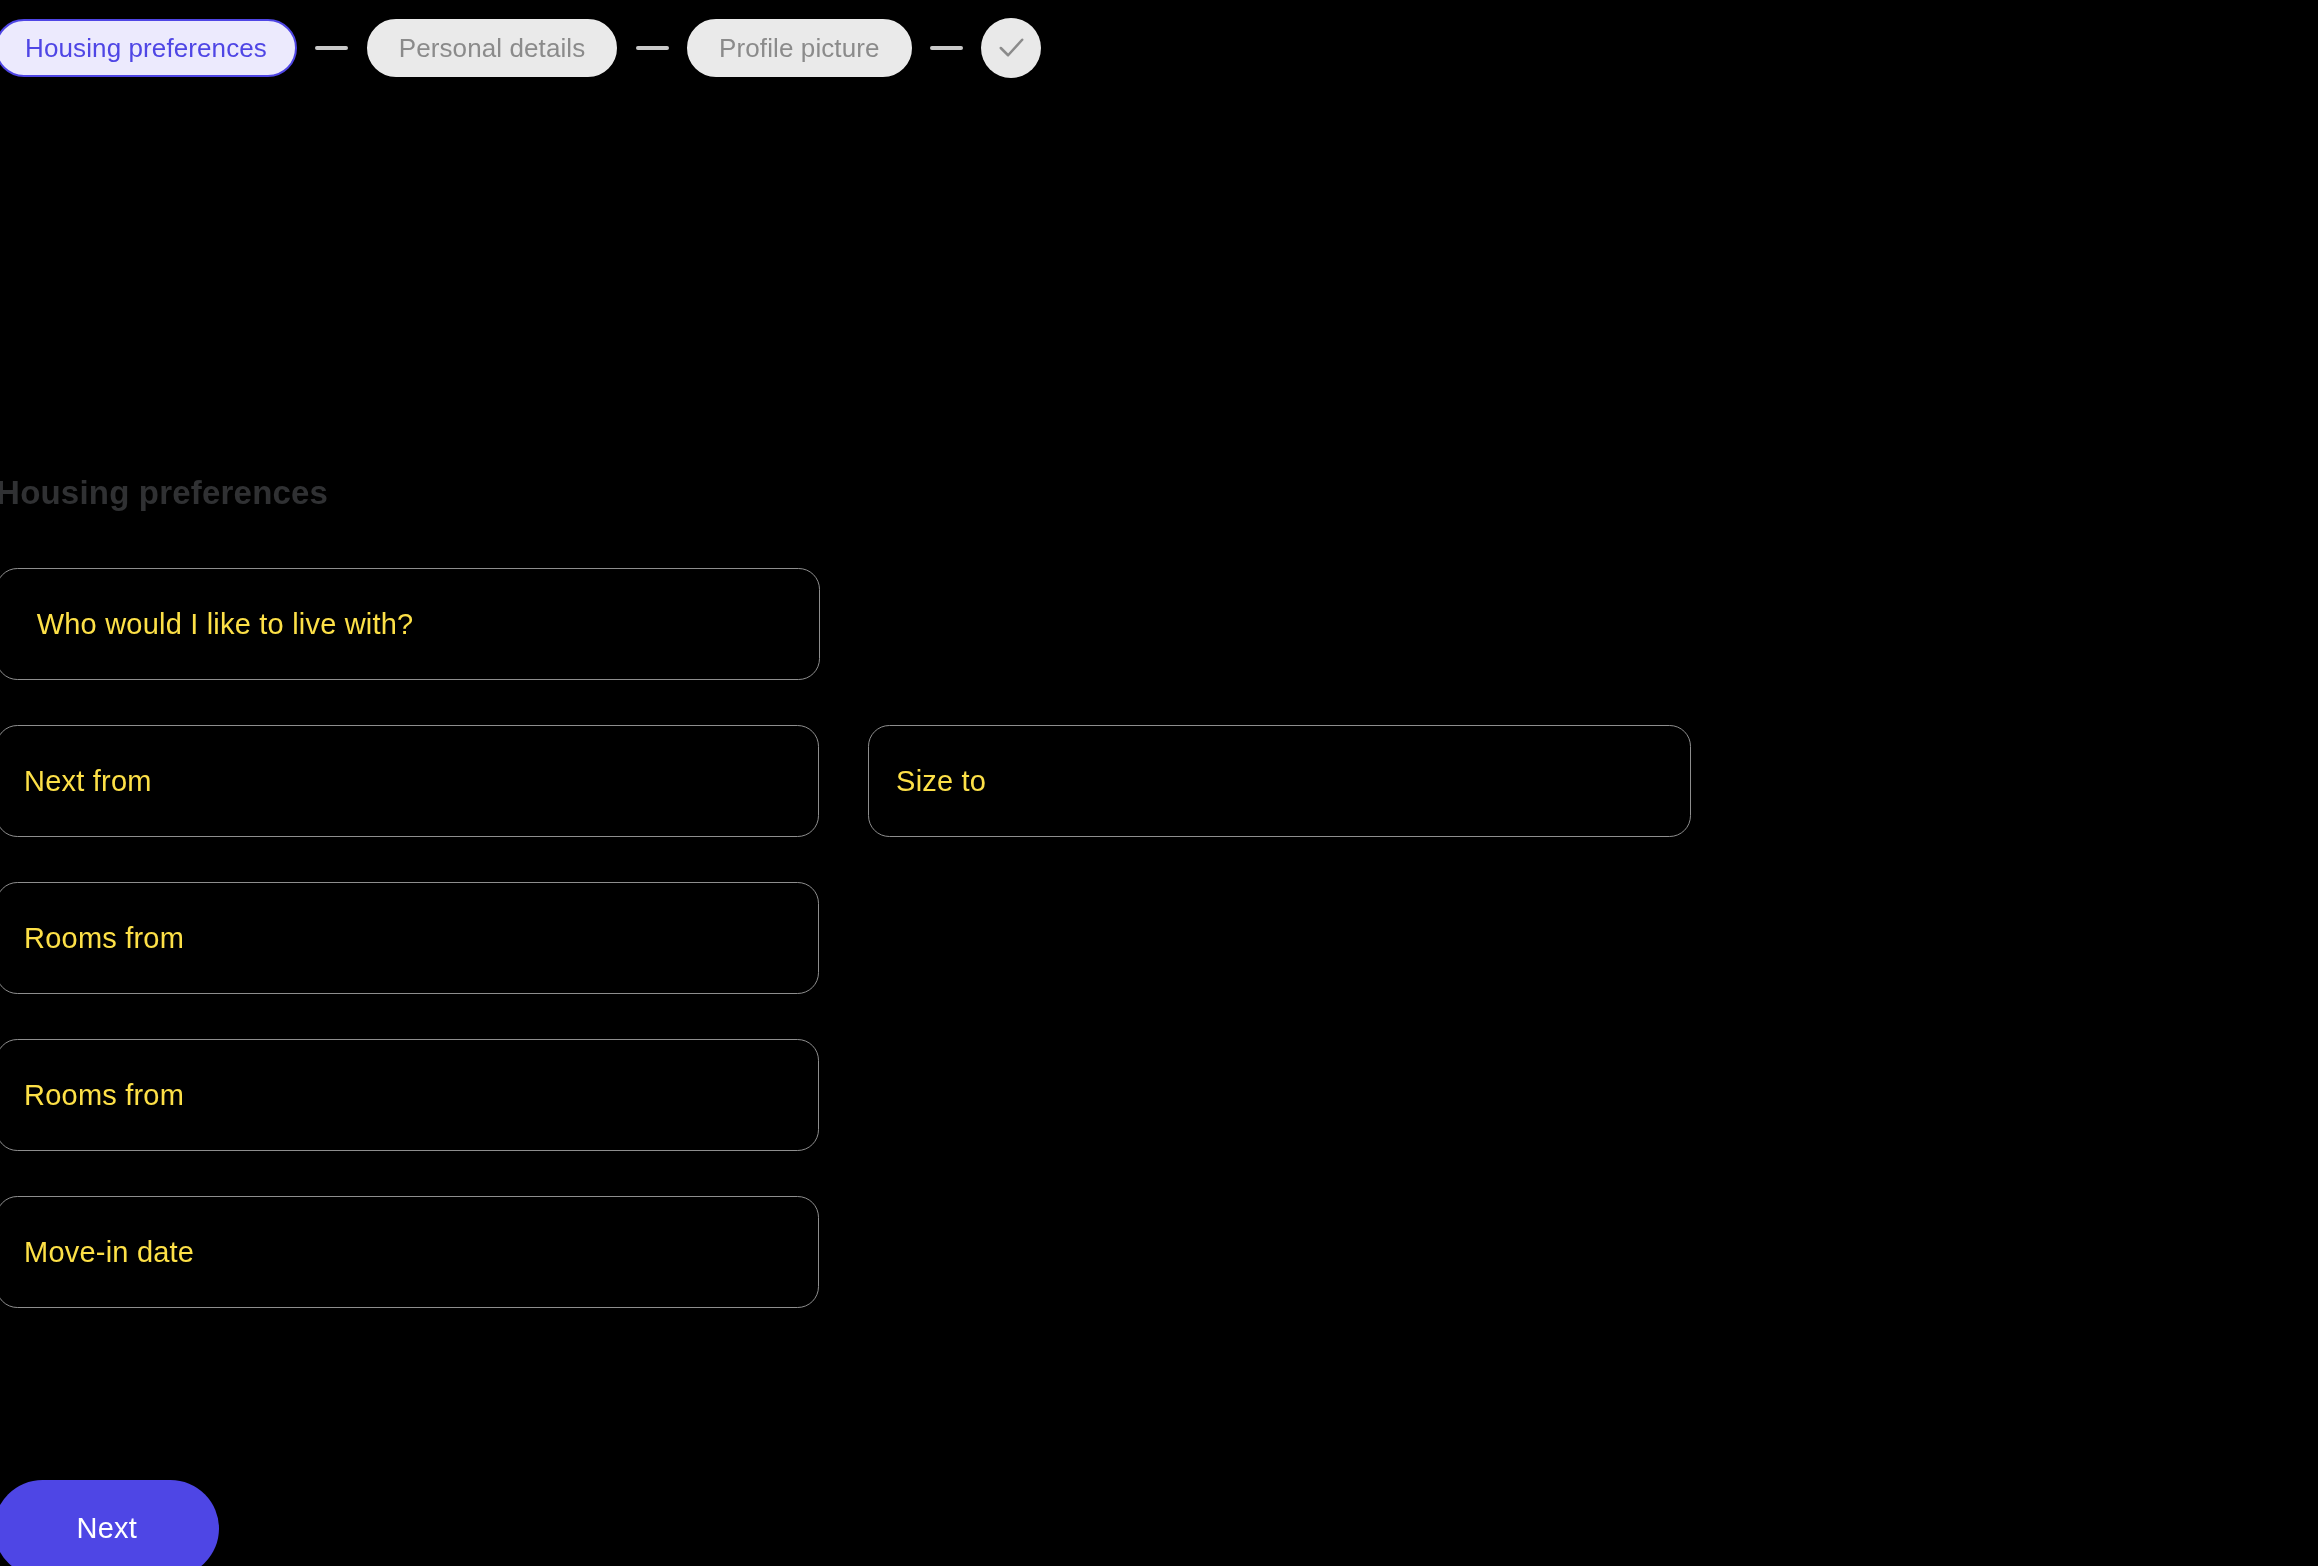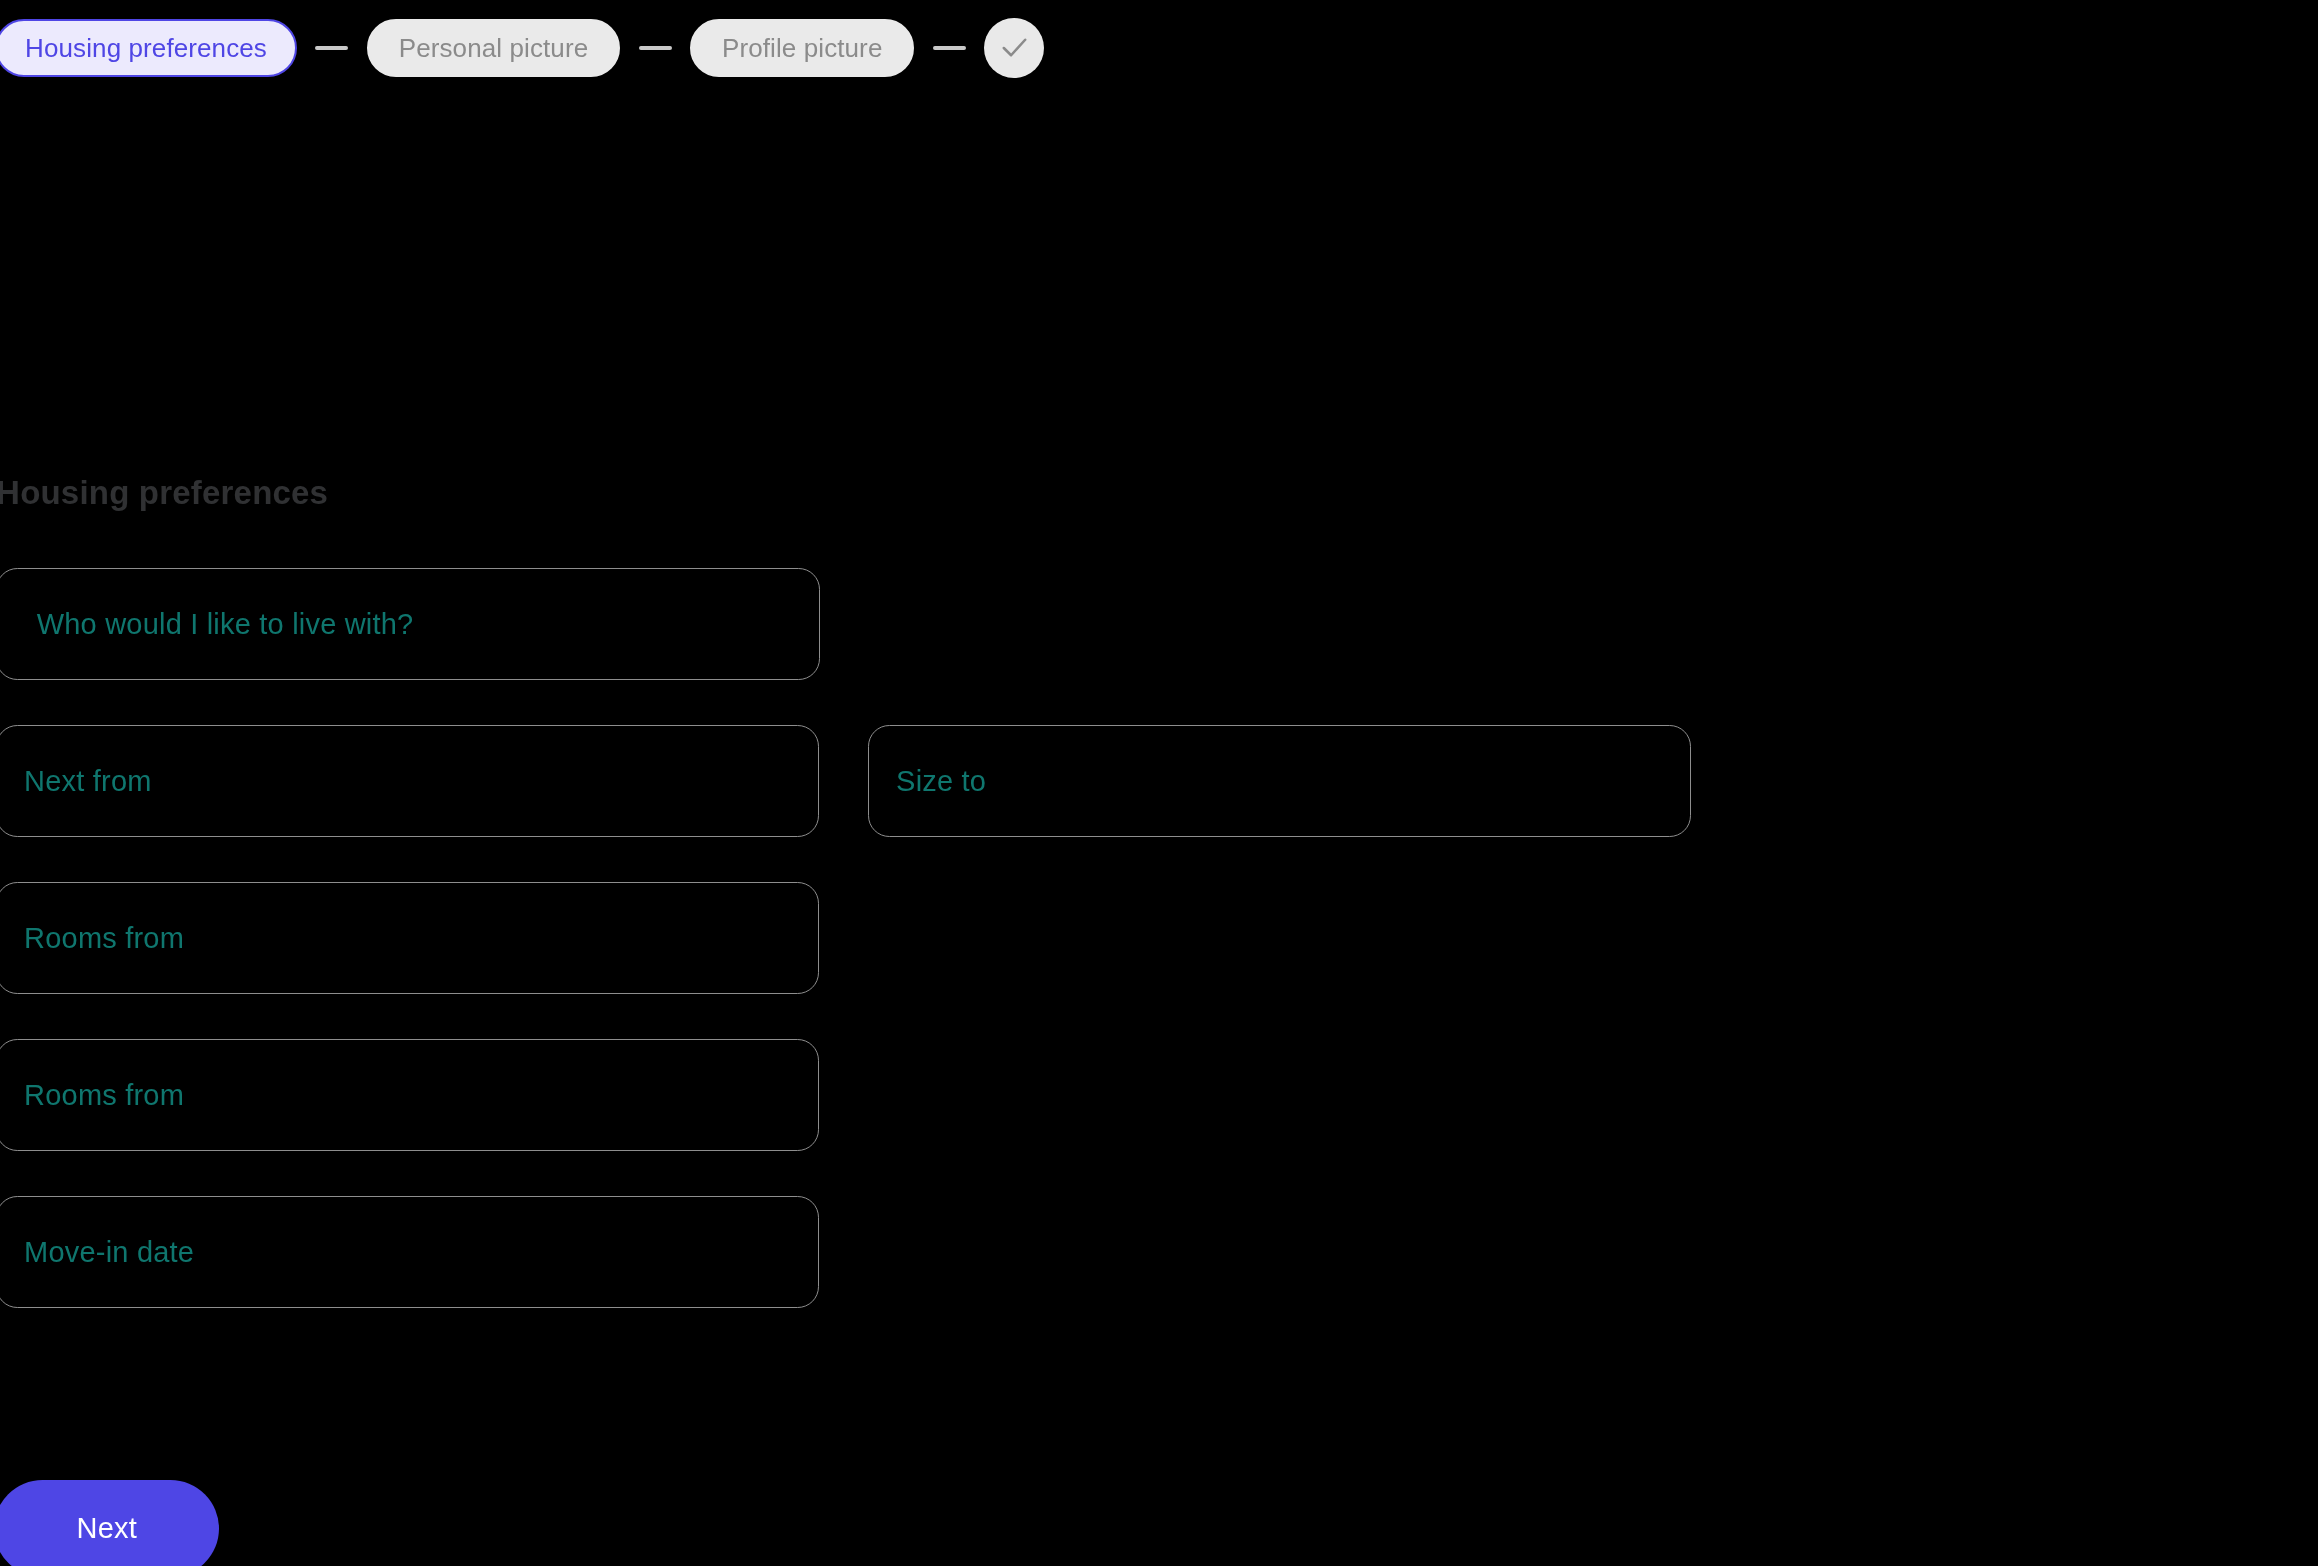--- a/index.html
+++ b/index.html
@@ -117,21 +117,21 @@
     display: flex;
     align-items: center;
     padding: 0 27px;
   }
 
   .field.half { width: 823px; flex: 0 0 823px; }
   .field.first { width: 824px; }
 
   .field-placeholder {
     font-size: 29px;
-    color: #0f766e;
+    color: #fde047;
     line-height: 1;
     letter-spacing: 0.2px;
     pointer-events: none;
     user-select: none;
   }
 
   .field.first .field-placeholder { padding-left: 12.6px; }
 
   .row-single { margin-bottom: 45px; }
 
@@ -163,21 +163,21 @@
 
   <div class="stepper">
 
     <div class="step-pill active">
       <span>Housing preferences</span>
     </div>
 
     <div class="step-connector"></div>
 
     <div class="step-pill inactive">
-      <span>Personal picture</span>
+      <span>Personal details</span>
     </div>
 
     <div class="step-connector"></div>
 
     <div class="step-pill inactive">
       <span>Profile picture</span>
     </div>
 
     <div class="step-connector"></div>
 

